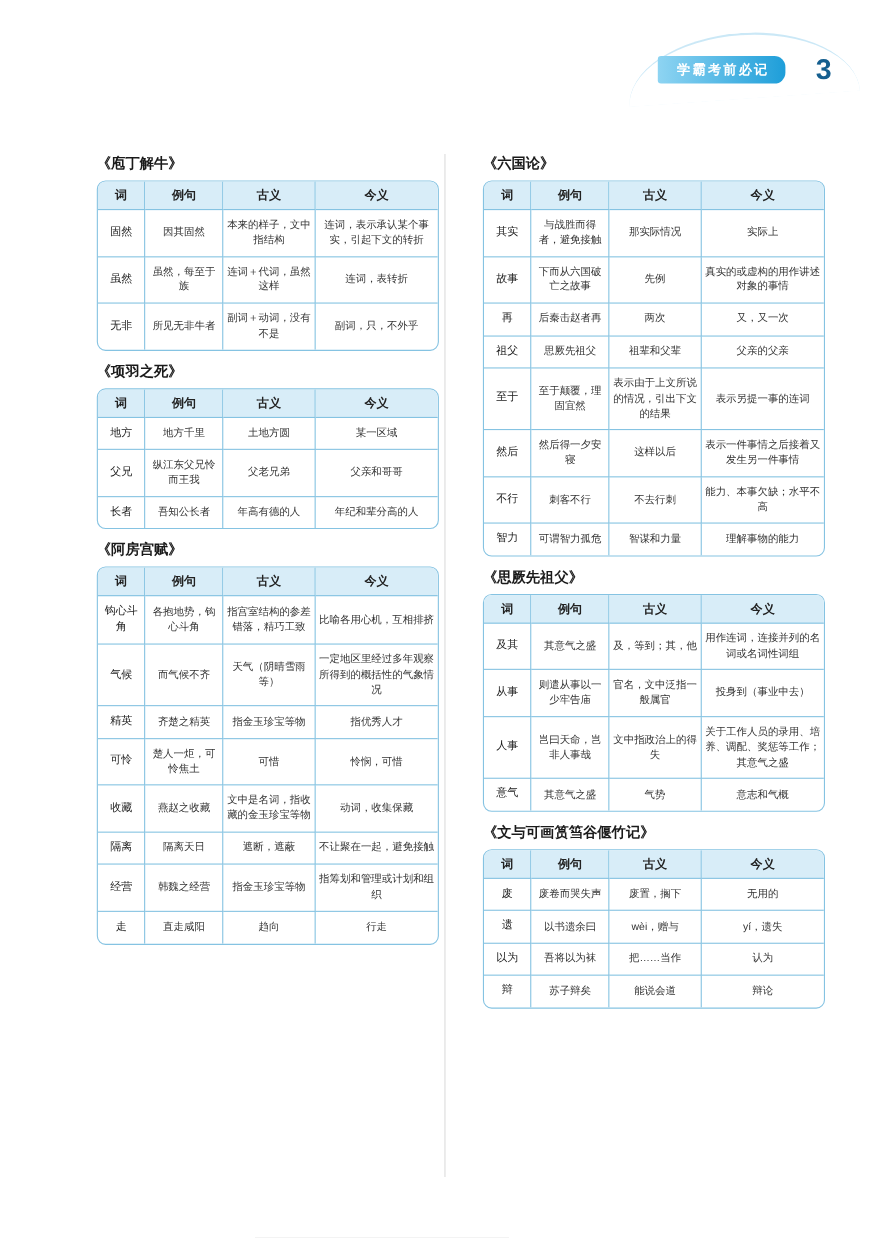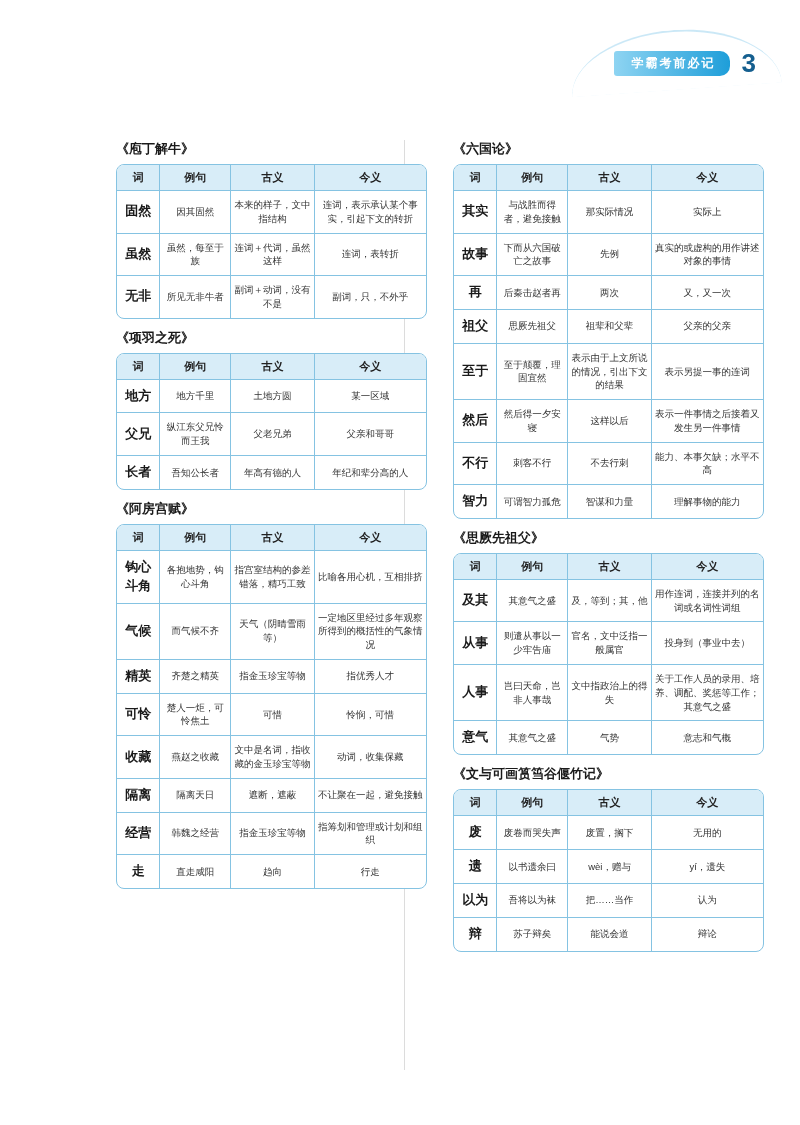--- a/index.html
+++ b/index.html
@@ -25,21 +25,21 @@
     border-radius: 50%/100% 100% 0 0;
     transform: rotate(-4deg);
     opacity: .8;
   }
   .page-header {
     position: absolute;
     top: 48px;
     right: 44px;
     display: flex;
     align-items: center;
-    gap: 12px;
+    gap: 28px;
   }
   .badge {
     background: linear-gradient(90deg, #8ed4f2 0%, #1e9ed9 100%);
     color: #ffffff;
     font-size: 12px;
     font-weight: bold;
     letter-spacing: 2px;
     padding: 4px 14px 4px 18px;
     border-radius: 3px 10px 10px 3px;
   }
@@ -47,22 +47,21 @@
     color: #155f8f;
     font-size: 26px;
     font-weight: bold;
   }
   .content {
     position: absolute;
     top: 132px;
     left: 88px;
     width: 668px;
     display: flex;
-    gap: 26px;
-    margin-left: 28px;
+    gap: 40px;
   }
   .v-divider {
     position: absolute;
     top: 140px;
     left: 404px;
     width: 1px;
     height: 930px;
     background: #dcdcdc;
   }
   .col { width: 311px; }
@@ -104,22 +103,22 @@
     vertical-align: middle;
     padding: 7px 3px;
     border-right: 1px solid #85c3e2;
     border-bottom: 1px solid #85c3e2;
     word-break: break-all;
   }
   table.word-table th:last-child,
   table.word-table td:last-child { border-right: none; }
   table.word-table tbody tr:last-child td { border-bottom: none; }
   table.word-table td.word {
-    font-size: 13px;
-    font-weight: bold;
+    font-size: 10px;
+    font-weight: normal;
     color: #1a1a1a;
   }
 </style>
 </head>
 <body>
 
 <div class="page">
 
   <div class="deco-line"></div>
 

